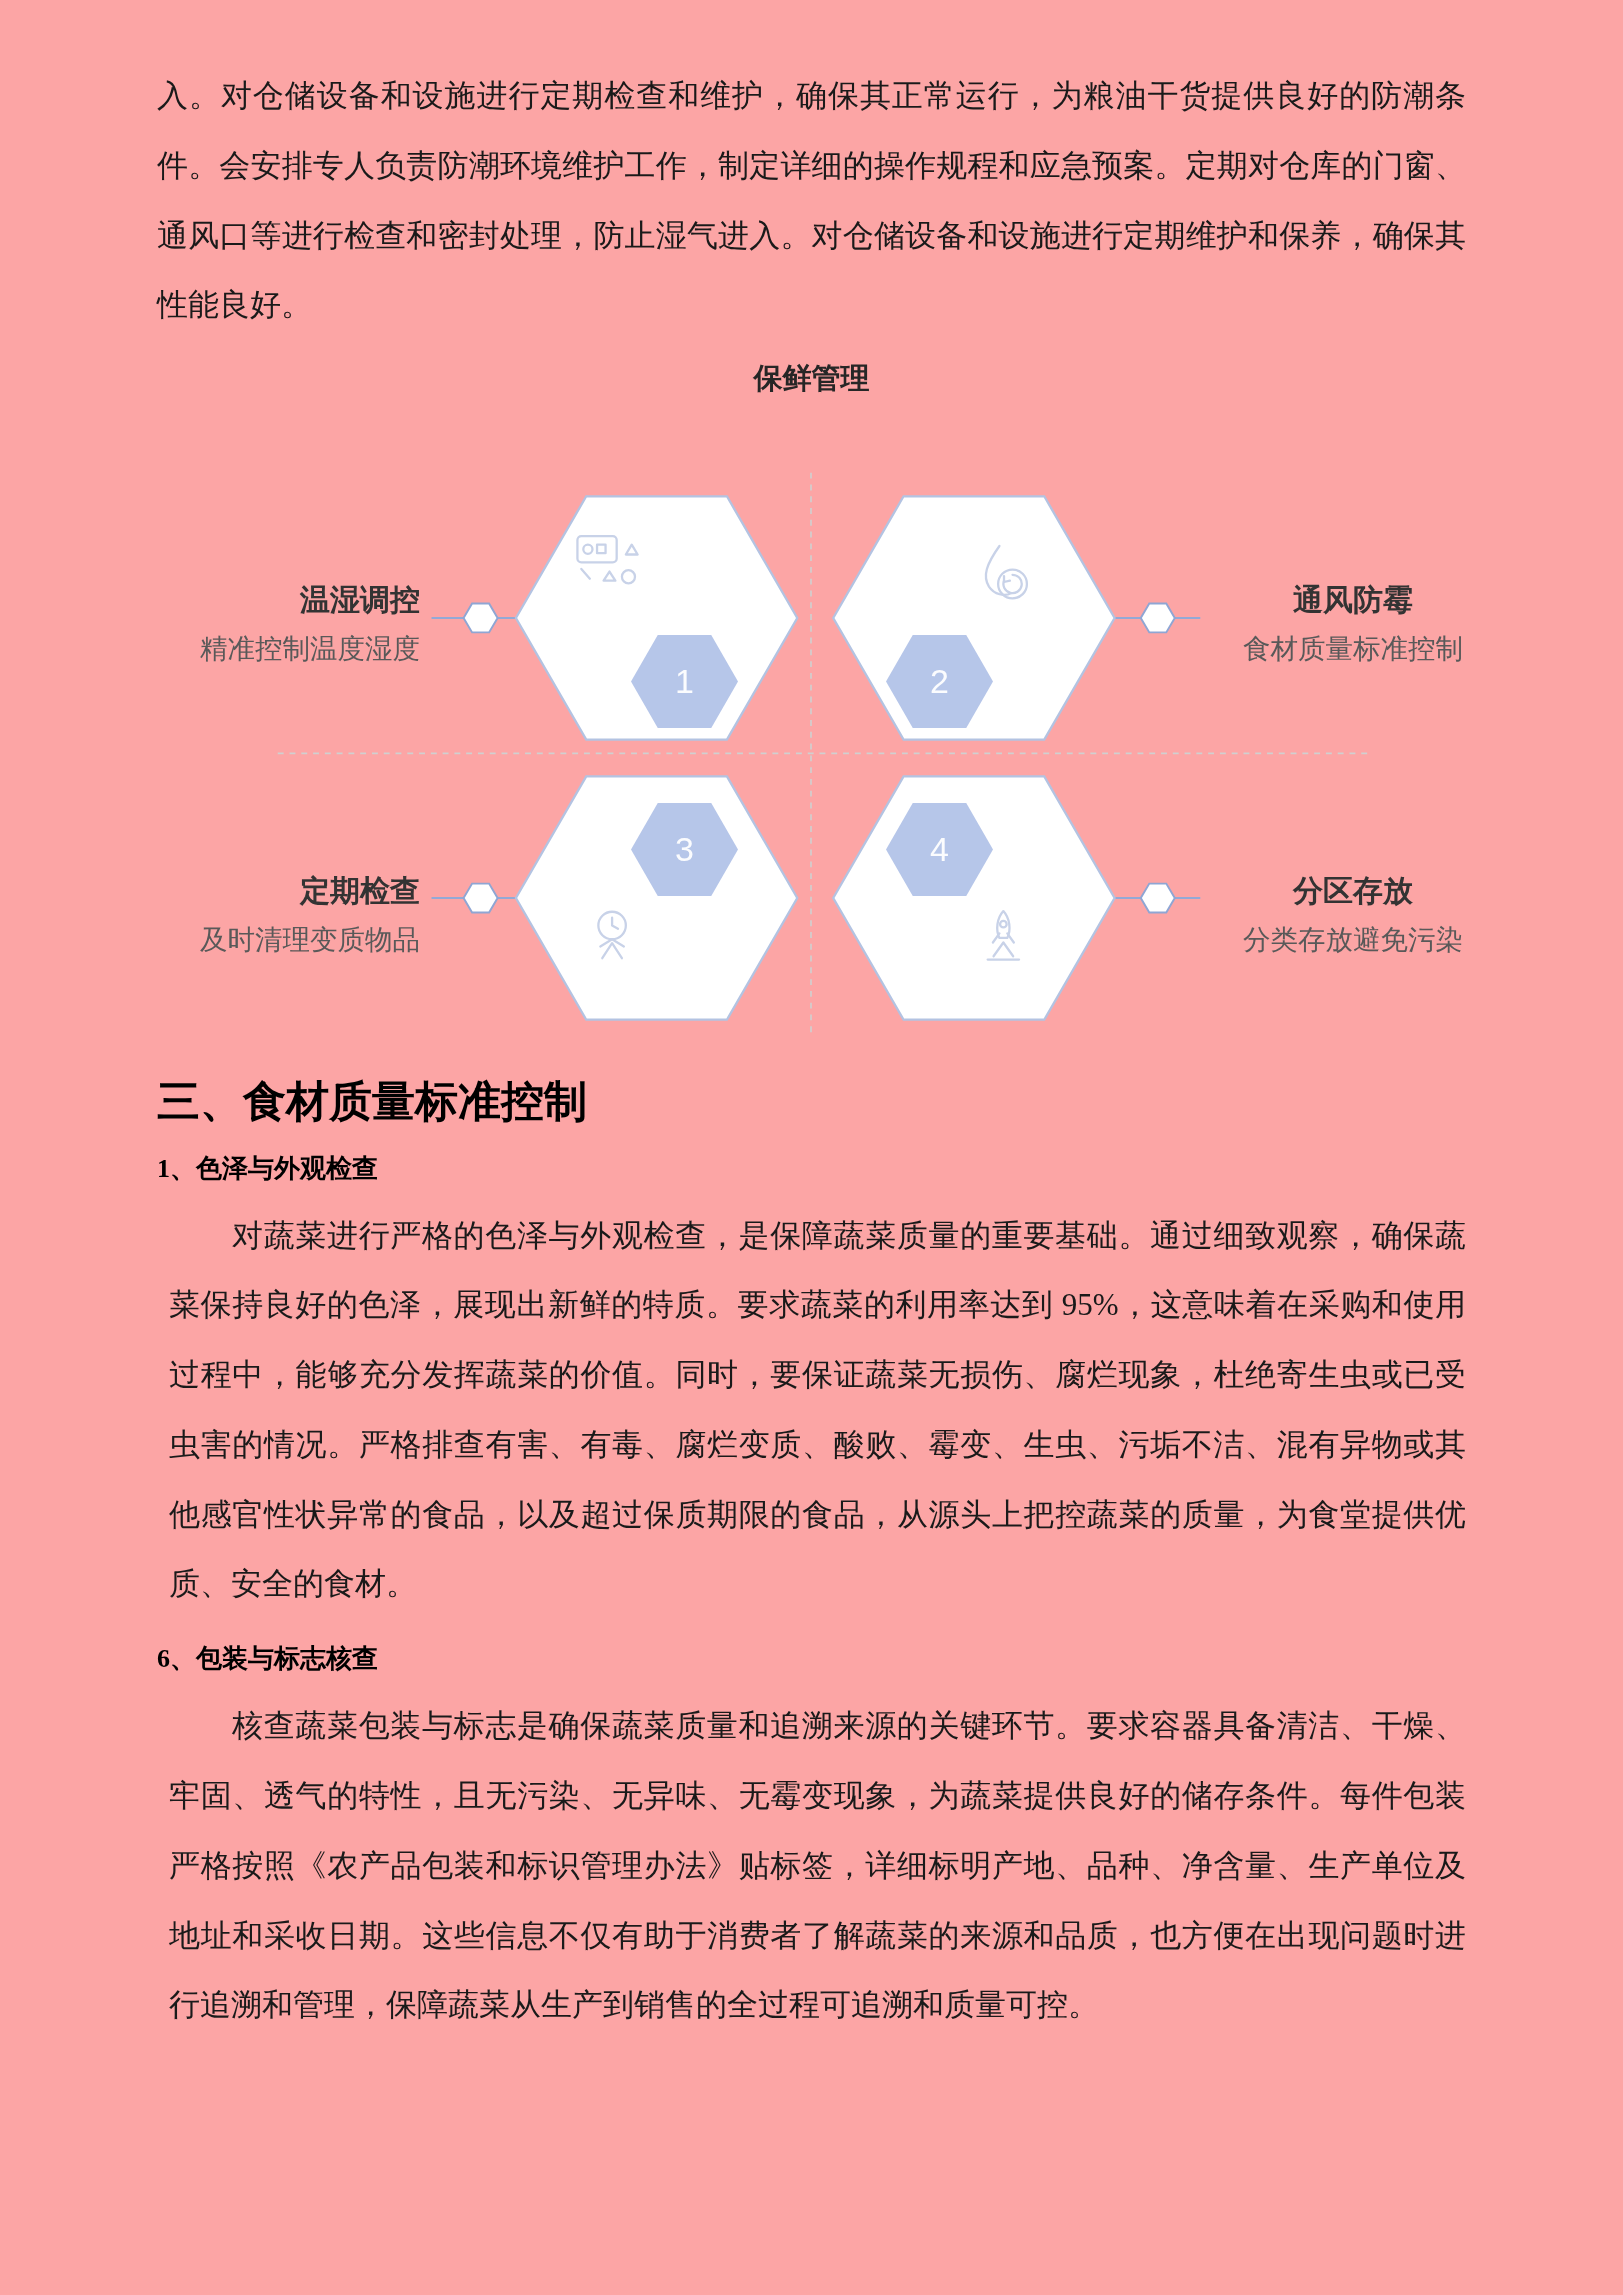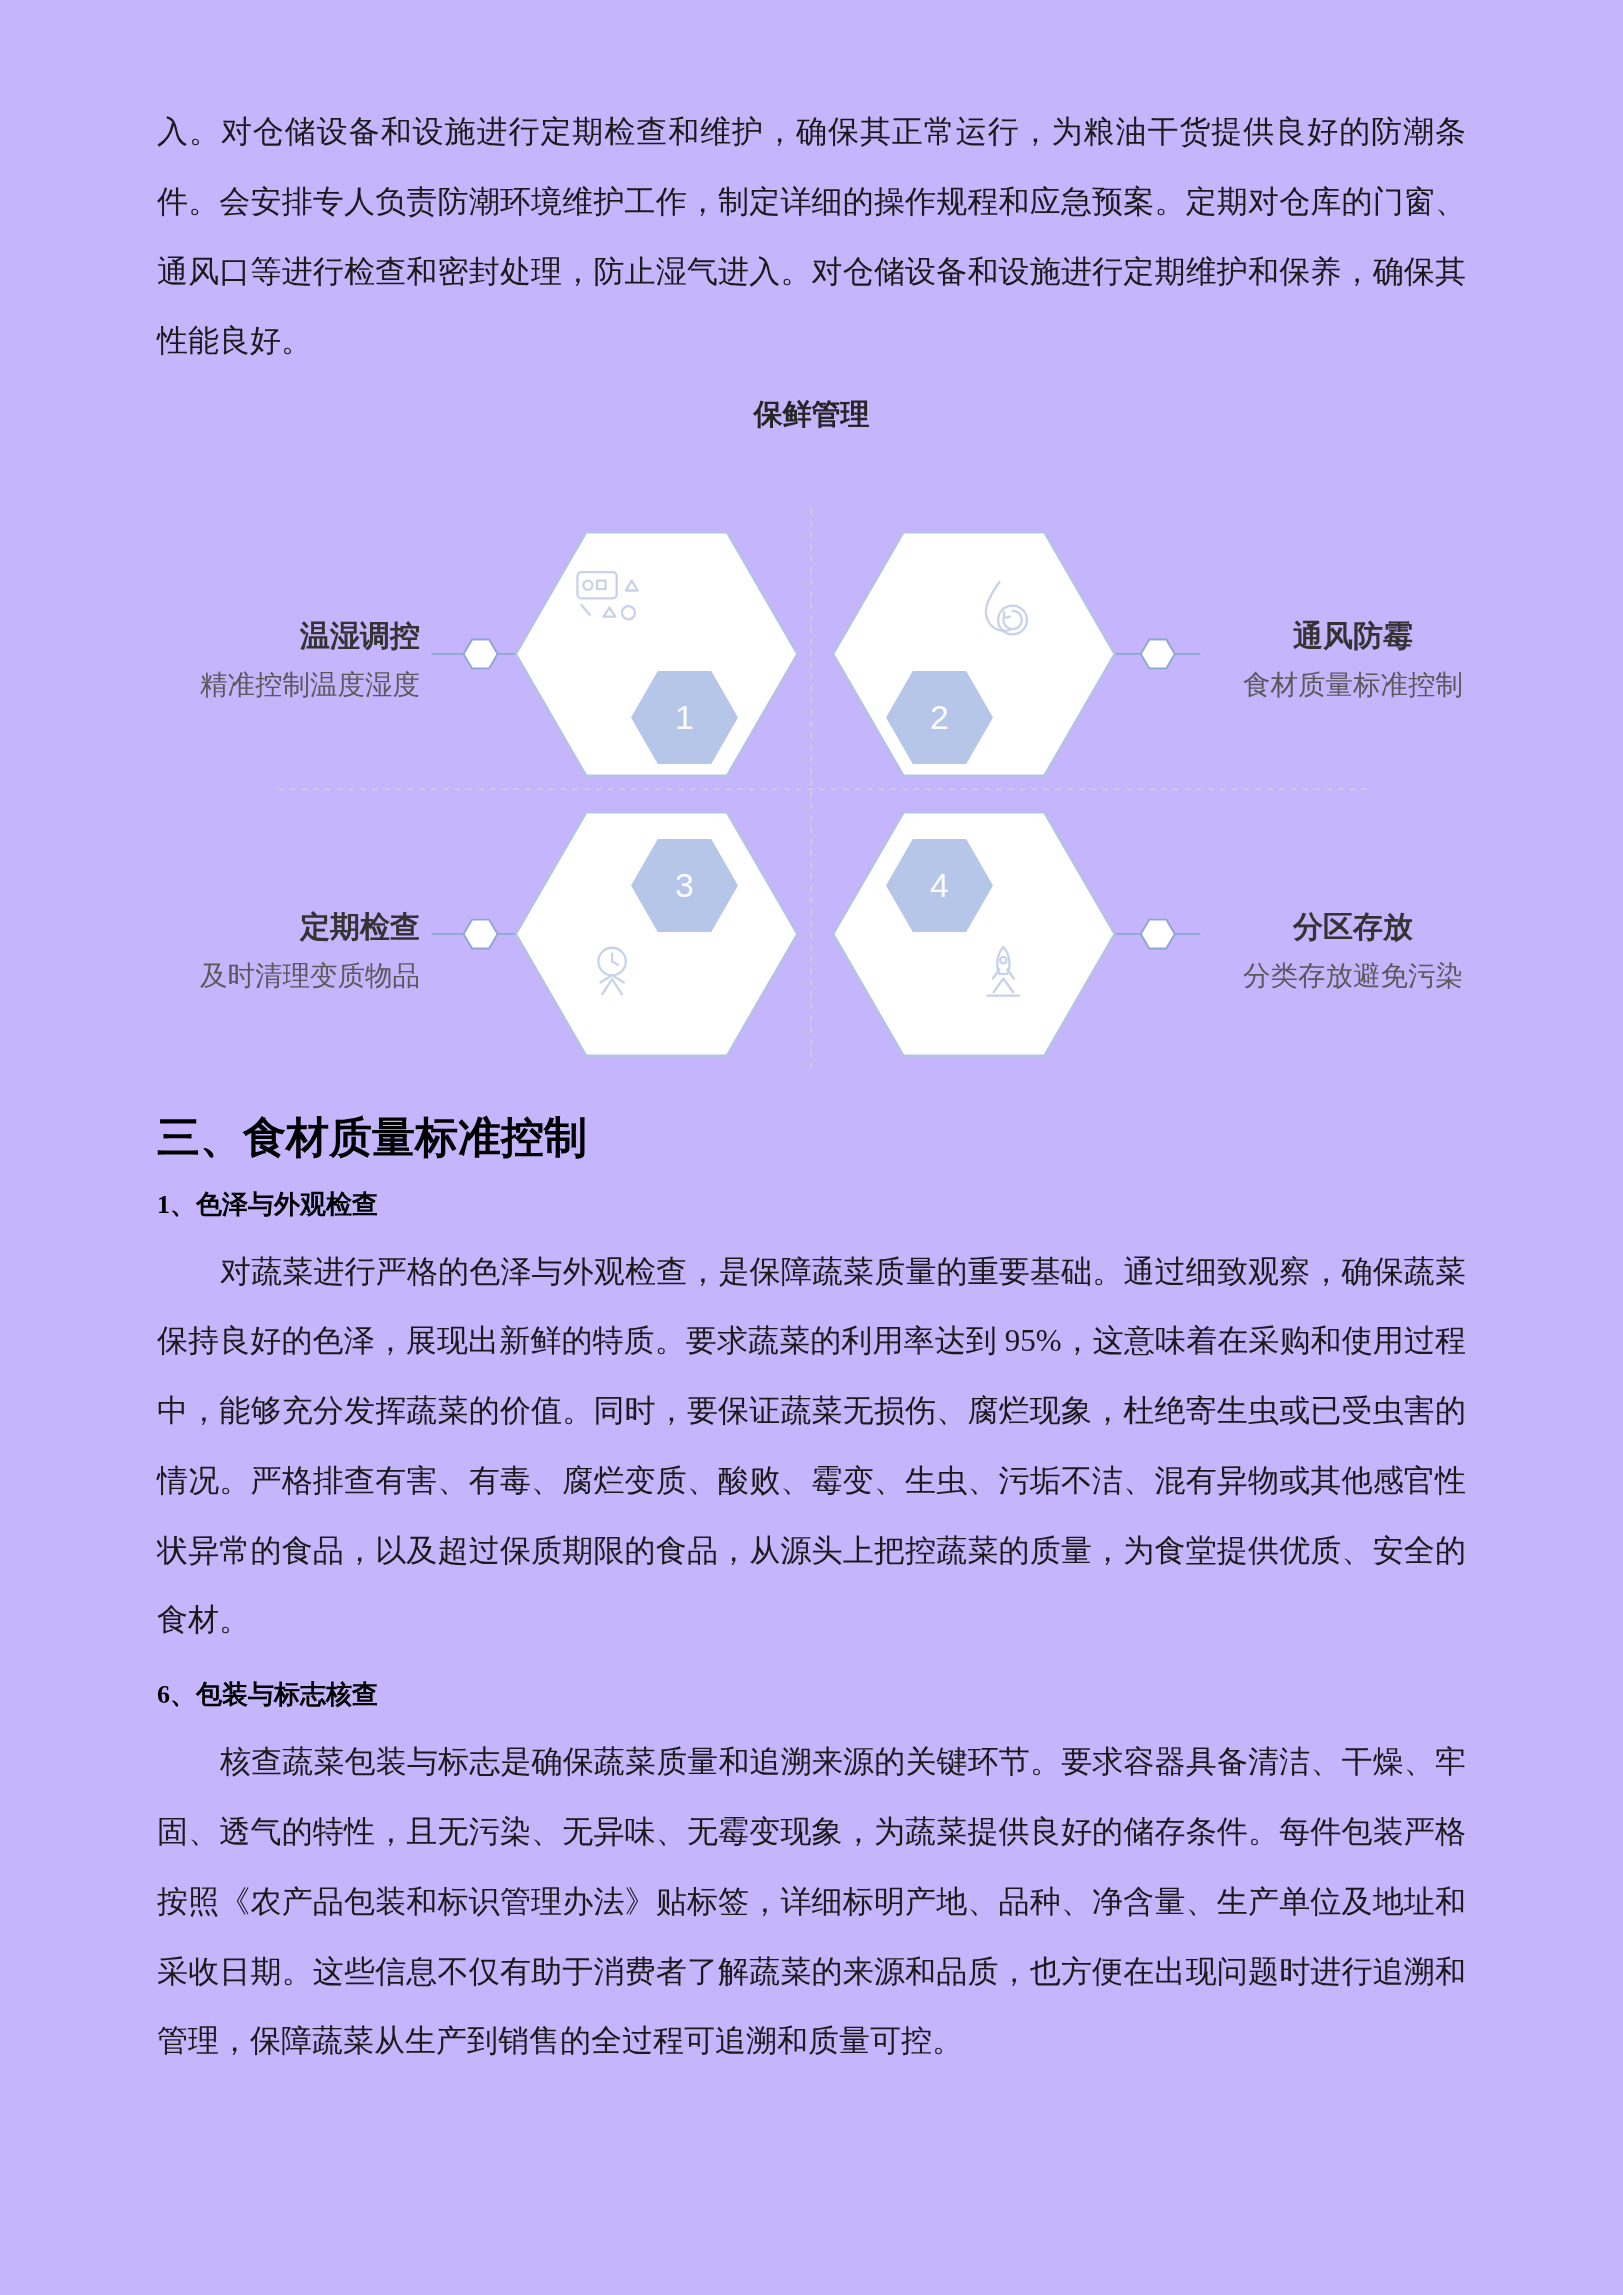--- a/index.html
+++ b/index.html
@@ -1,34 +1,34 @@
 <!DOCTYPE html>
 <html style="font-size:10.5px"><head>
 <meta charset="utf-8">
 <style>
   html, body { margin: 0; padding: 0; background: #ffffff; }
   .page {
     position: relative;
     width: 1623px;
     height: 2295px;
     box-sizing: border-box;
-    padding: 97px 157px 0 157px;
-    background: #c4b5fd;
+    padding: 61px 157px 0 157px;
+    background: #fca5a5;
     overflow: hidden;
     font-family: "Liberation Serif", "DejaVu Serif", serif;
     color: #1a1a1a;
   }
   .body-text {
     margin: 0;
     font-size: 31px;
     line-height: 2.25;
     text-align: justify;
     color: #1a1a1a;
   }
-  .body-text.indent { text-indent: 63px; }
+  .body-text.indent { text-indent: 63px; margin-left: 12px; }
   .mt14 { margin-top: 9.2px; }
 
   .diagram-title {
     margin-top: 21px;
     text-align: center;
     font-family: "Liberation Sans", "DejaVu Sans", sans-serif;
     font-weight: bold;
     font-size: 29px;
     line-height: 34px;
     color: #262626;

